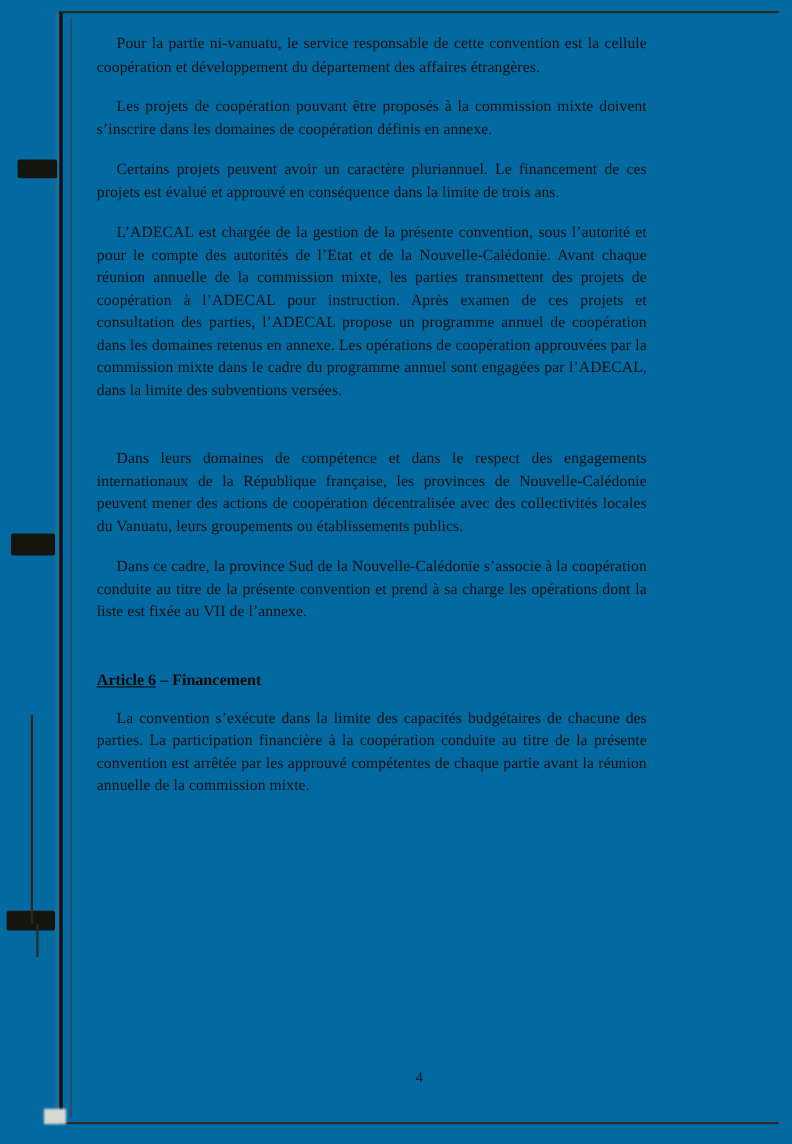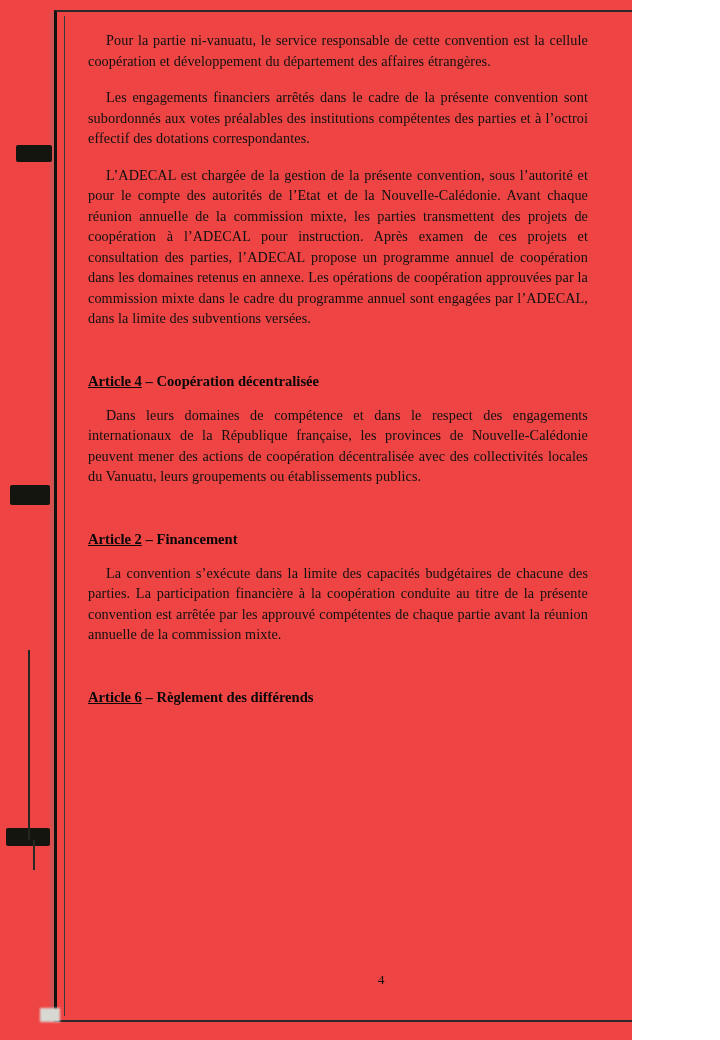--- a/index.html
+++ b/index.html
@@ -2,23 +2,23 @@
 <html><head>
 <meta charset="utf-8">
 <style>
   html, body {
     margin: 0;
     padding: 0;
     background: #ffffff;
   }
   #page {
     position: relative;
-    width: 632px;
+    width: 720px;
     height: 1040px;
-    background: #ef4444;
+    background: #0369a1;
     overflow: hidden;
     font-family: "Liberation Serif", serif;
   }
 
   
   .page-frame {
     position: absolute;
     left: 54px;
     top: 10px;
     width: 654px;
@@ -134,47 +134,41 @@
   <div class="punch punch-1"></div>
   <div class="punch punch-2"></div>
   <div class="punch punch-3"></div>
   <div class="punch-line"></div>
   <div class="punch-line2"></div>
   <div class="corner-smudge"></div>
 
   <div class="doc">
 
     <p class="para">Pour la partie ni-vanuatu, le service responsable de cette convention est la cellule coopération et développement du département des affaires étrangères.</p>
-    <p class="para">Les engagements financiers arrêtés dans le cadre de la présente convention sont subordonnés aux votes préalables des institutions compétentes des parties et à l’octroi effectif des dotations correspondantes.</p>
+    <p class="para">Les projets de coopération pouvant être proposés à la commission mixte doivent s’inscrire dans les domaines de coopération définis en annexe.</p>
+    <p class="para">Certains projets peuvent avoir un caractère pluriannuel. Le financement de ces projets est évalué et approuvé en conséquence dans la limite de trois ans.</p>
     <p class="para">L’ADECAL est chargée de la gestion de la présente convention, sous l’autorité et pour le compte des autorités de l’Etat et de la Nouvelle-Calédonie. Avant chaque réunion annuelle de la commission mixte, les parties transmettent des projets de coopération à l’ADECAL pour instruction. Après examen de ces projets et consultation des parties, l’ADECAL propose un programme annuel de coopération dans les domaines retenus en annexe. Les opérations de coopération approuvées par la commission mixte dans le cadre du programme annuel sont engagées par l’ADECAL, dans la limite des subventions versées.</p>
 
     <div class="spacer-xl"></div>
 
-    <h2 class="article">
-      <span class="num">Article 4</span>
-      <span>– Coopération décentralisée</span>
-    </h2>
 
     <p class="para">Dans leurs domaines de compétence et dans le respect des engagements internationaux de la République française, les provinces de Nouvelle-Calédonie peuvent mener des actions de coopération décentralisée avec des collectivités locales du Vanuatu, leurs groupements ou établissements publics.</p>
+    <p class="para">Dans ce cadre, la province Sud de la Nouvelle-Calédonie s’associe à la coopération conduite au titre de la présente convention et prend à sa charge les opérations dont la liste est fixée au VII de l’annexe.</p>
 
     <div class="spacer-xl"></div>
 
     <h2 class="article">
-      <span class="num">Article 2</span>
+      <span class="num">Article 6</span>
       <span>– Financement</span>
     </h2>
 
     <p class="para">La convention s’exécute dans la limite des capacités budgétaires de chacune des parties. La participation financière à la coopération conduite au titre de la présente convention est arrêtée par les approuvé compétentes de chaque partie avant la réunion annuelle de la commission mixte.</p>
 
     <div class="spacer-xl"></div>
 
-    <h2 class="article">
-      <span class="num">Article 6</span>
-      <span>– Règlement des différends</span>
-    </h2>
 
 
   </div>
 
   <div class="page-frame" style="border:none;">
     <div class="page-number">4</div>
   </div>
 
 </div>
 

